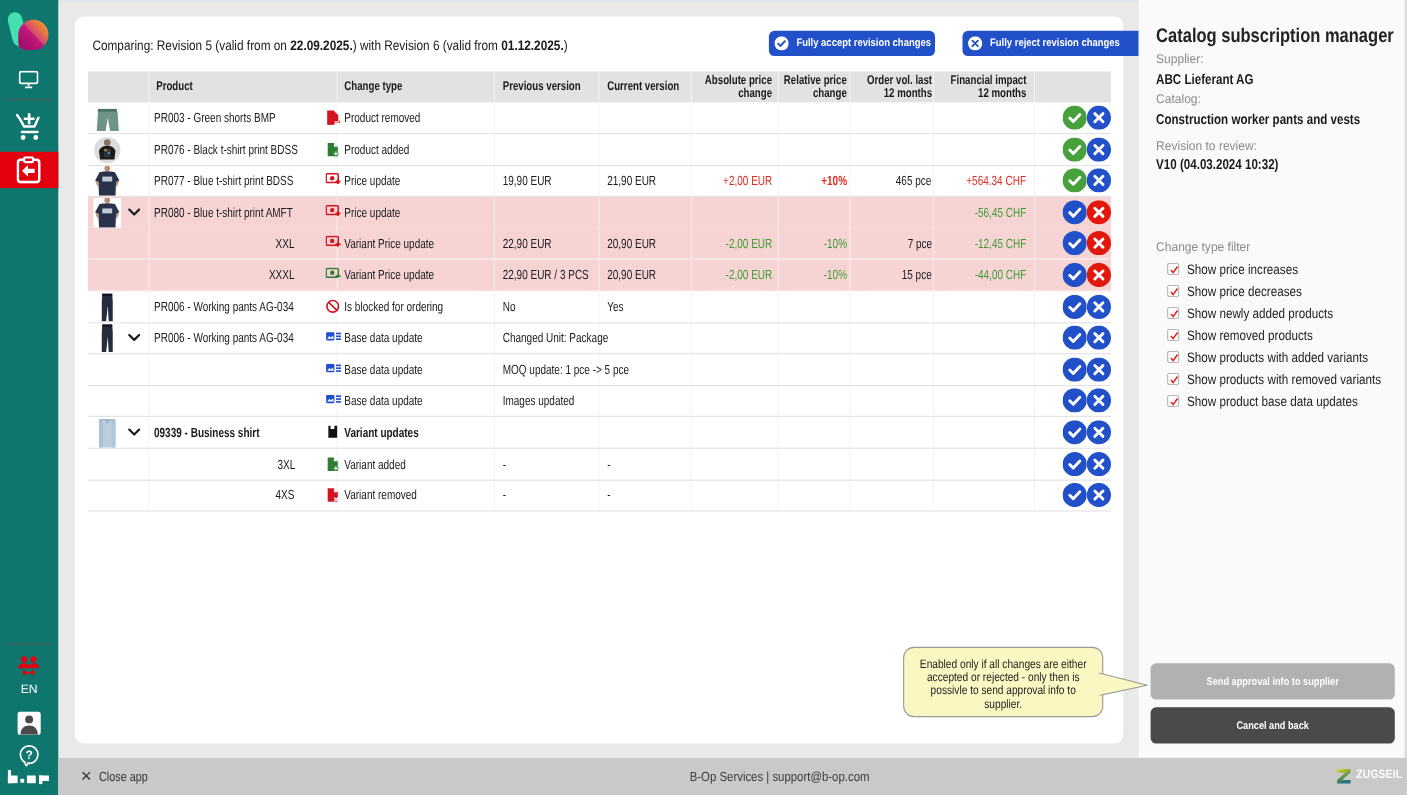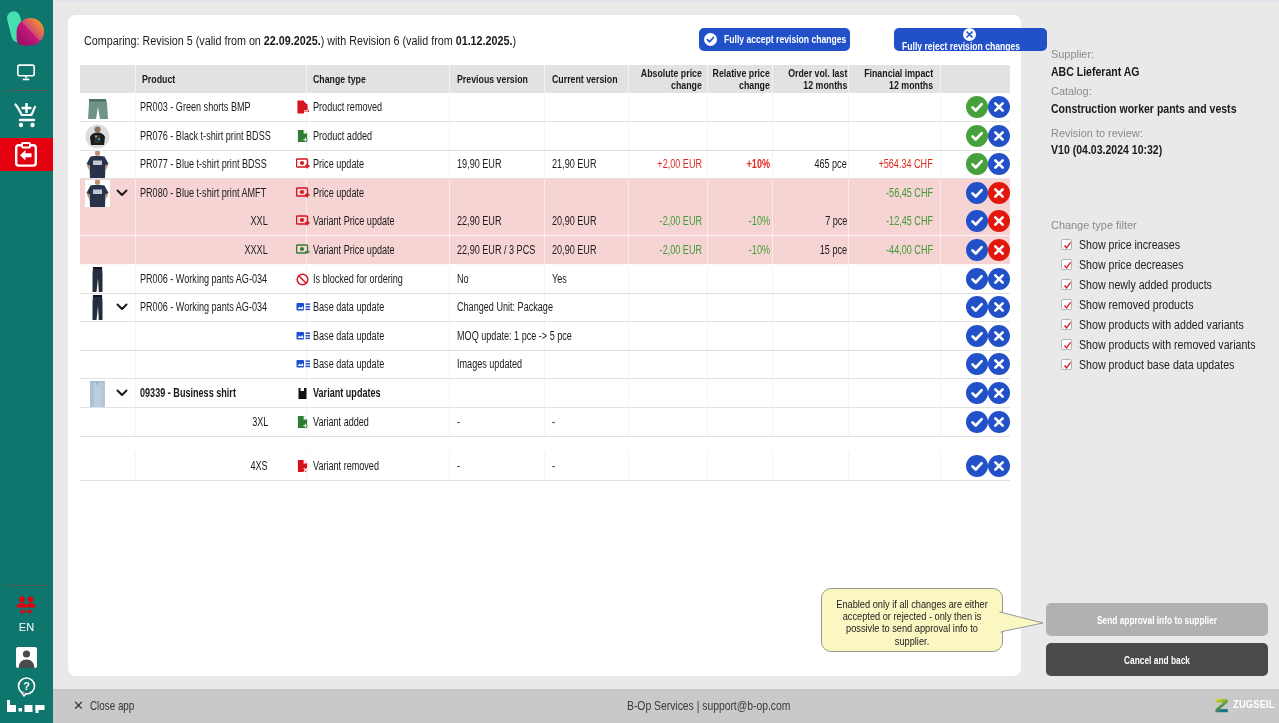--- a/index.html
+++ b/index.html
@@ -137,21 +137,21 @@
   </div>
   <div id="comparing" class="abs">Comparing: Revision 5 (valid from on <b>22.09.2025.</b>) with Revision 6 (valid from <b>01.12.2025.</b>)</div>
 
   <div class="topbtn" style="left:699px; width:151px;">
       <svg width="13" height="13" viewBox="0 0 13 13">
         <circle cx="6.5" cy="6.5" r="6.5" fill="#fff"></circle>
         <path d="M3.4 6.7l2.1 2.1 4-4.3" stroke="#2150c8" stroke-width="1.7" fill="none" stroke-linecap="round"></path>
       </svg>
       <span>Fully accept revision changes</span>
     </div>
-  <div class="topbtn" style="left:894px; width:153px;flex-direction:column;">
+  <div class="topbtn" style="left:875px; width:176px;">
       <svg width="13" height="13" viewBox="0 0 13 13">
         <circle cx="6.5" cy="6.5" r="6.5" fill="#fff"></circle>
         <path d="M4 4l5 5M9 4l-5 5" stroke="#2150c8" stroke-width="1.7" fill="none" stroke-linecap="round"></path>
       </svg>
       <span>Fully reject revision changes</span>
     </div>
 
   <div id="thead" class="abs">
       <div style="position:absolute;left:54.5px;top:0;bottom:0;width:1px;background:rgba(255,255,255,0.6);"></div>
       <div style="position:absolute;left:226.0px;top:0;bottom:0;width:1px;background:rgba(255,255,255,0.6);"></div>
@@ -613,21 +613,21 @@
             <path d="M6.5 11.3l3.2 3.2 6-6.4" stroke="#fff" stroke-width="2.6" fill="none" stroke-linecap="round" stroke-linejoin="round"></path>
           </svg>
         </div>
         <div class="act" style="left:908px;">
           <svg width="22" height="22" viewBox="0 0 22 22">
             <circle cx="11" cy="11" r="11" fill="#2150c8"></circle>
             <path d="M7.3 7.3l7.4 7.4M14.7 7.3l-7.4 7.4" stroke="#fff" stroke-width="2.6" fill="none" stroke-linecap="round"></path>
           </svg>
         </div>
       </div>
-<div class="row" style="top:436.2px;margin-top:16px;">
+<div class="row" style="top:436.2px;">
         <div style="position:absolute;left:54.5px;top:0;bottom:0;width:1px;background:rgba(0,0,0,0.045);"></div>
         <div style="position:absolute;left:226.0px;top:0;bottom:0;width:1px;background:rgba(0,0,0,0.045);"></div>
         <div style="position:absolute;left:369.0px;top:0;bottom:0;width:1px;background:rgba(0,0,0,0.045);"></div>
         <div style="position:absolute;left:464.0px;top:0;bottom:0;width:1px;background:rgba(0,0,0,0.045);"></div>
         <div style="position:absolute;left:548.0px;top:0;bottom:0;width:1px;background:rgba(0,0,0,0.045);"></div>
         <div style="position:absolute;left:627.0px;top:0;bottom:0;width:1px;background:rgba(0,0,0,0.045);"></div>
         <div style="position:absolute;left:692.0px;top:0;bottom:0;width:1px;background:rgba(0,0,0,0.045);"></div>
         <div style="position:absolute;left:768.0px;top:0;bottom:0;width:1px;background:rgba(0,0,0,0.045);"></div>
         <div style="position:absolute;left:860.0px;top:0;bottom:0;width:1px;background:rgba(0,0,0,0.045);"></div>
         <div class="cell r" style="right:742px;">4XS</div>
@@ -647,20 +647,23 @@
         </div>
         <div class="act" style="left:908px;">
           <svg width="22" height="22" viewBox="0 0 22 22">
             <circle cx="11" cy="11" r="11" fill="#2150c8"></circle>
             <path d="M7.3 7.3l7.4 7.4M14.7 7.3l-7.4 7.4" stroke="#fff" stroke-width="2.6" fill="none" stroke-linecap="round"></path>
           </svg>
         </div>
       </div>
 </div>
 
+  <div id="panel" class="abs">
+    <h1>Catalog subscription manager</h1>
+  </div>
   <div class="plabel" style="left:1051px; top:48px;">Supplier:</div>
   <div class="pval" style="left:1051px; top:64px;">ABC Lieferant AG</div>
   <div class="plabel" style="left:1051px; top:85px;">Catalog:</div>
   <div class="pval" style="left:1051px; top:101px;">Construction worker pants and vests</div>
   <div class="plabel" style="left:1051px; top:127px;">Revision to review:</div>
   <div class="pval" style="left:1051px; top:142px;">V10 (04.03.2024 10:32)</div>
   <div class="plabel" style="left:1051px; top:219px;">Change type filter</div>
 
   <div id="cbs">
 <div class="cbrow" style="left:1061px; top:239px;">

